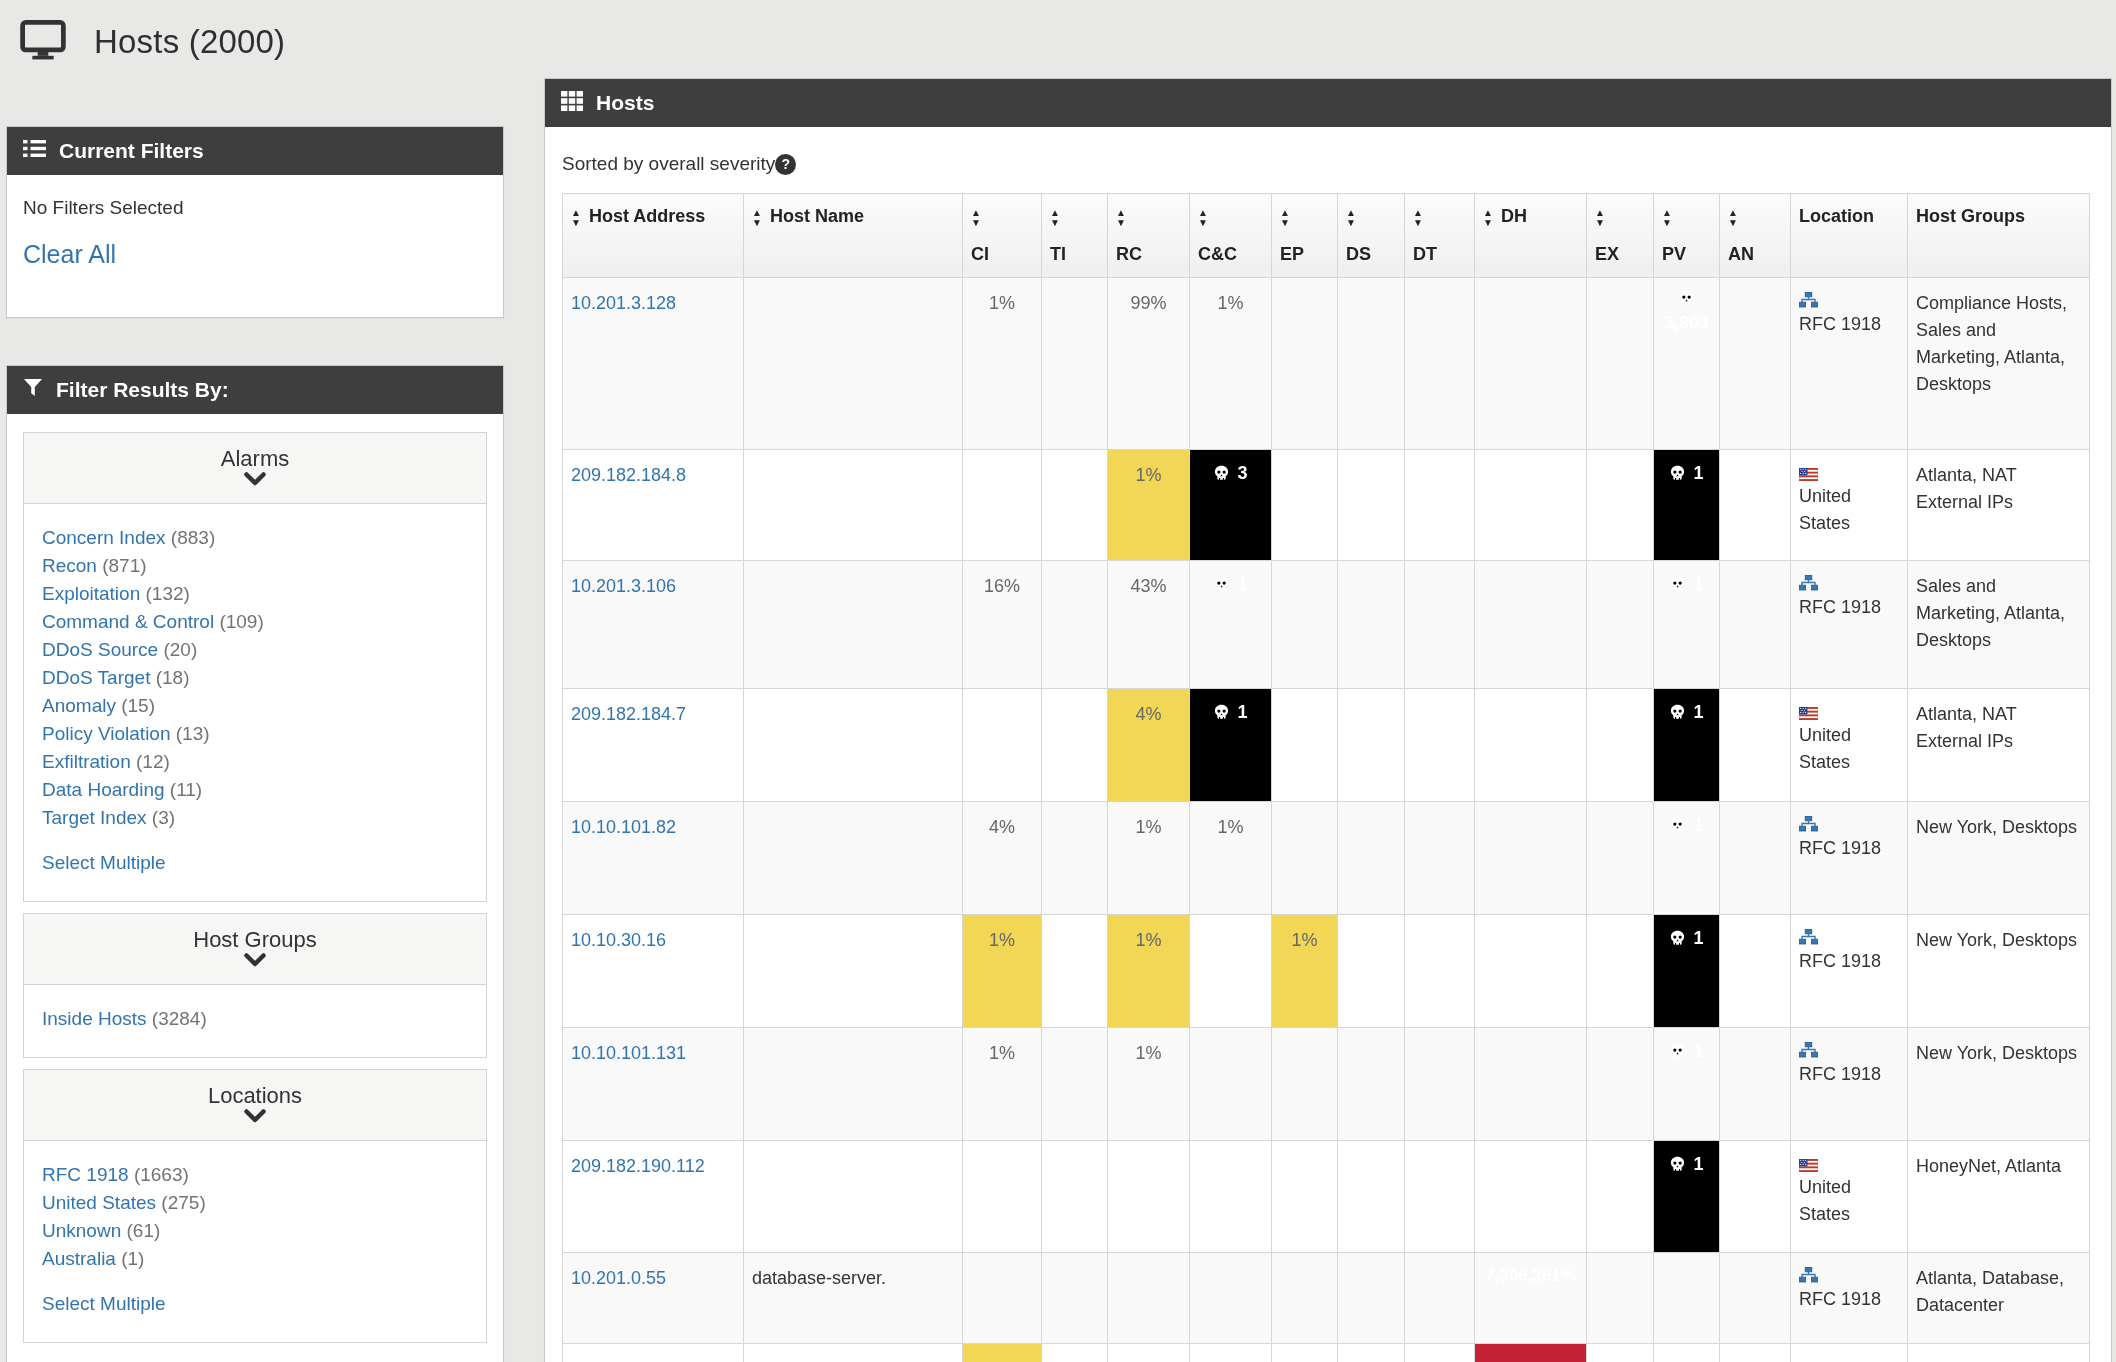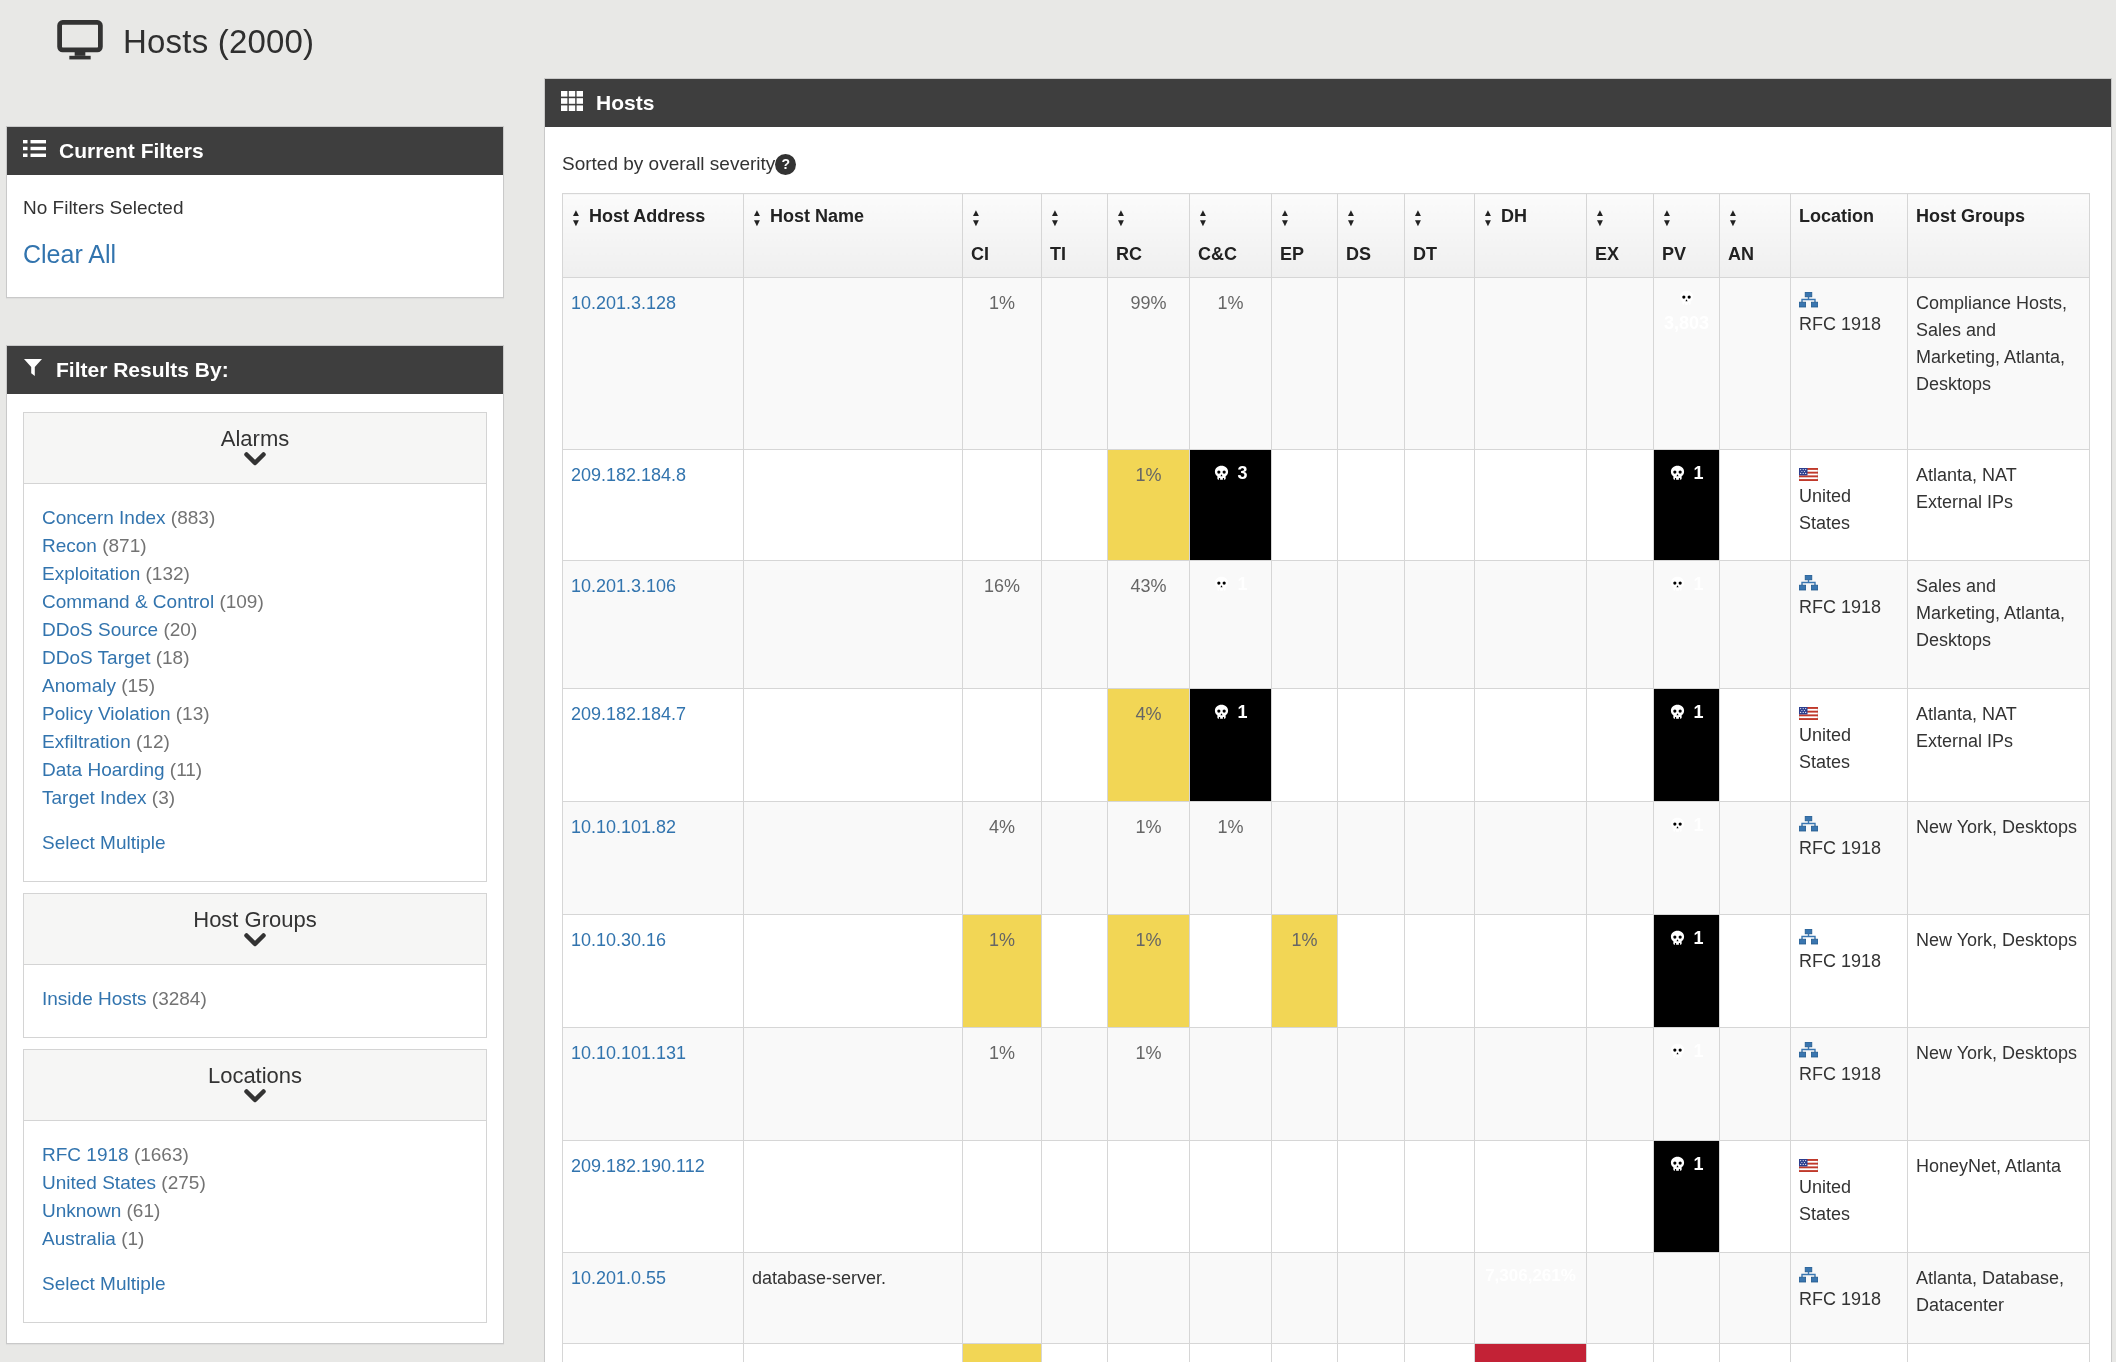--- a/index.html
+++ b/index.html
@@ -6,36 +6,36 @@
   html,body { margin:0; padding:0; }
   body {
     width:2116px; height:1362px; overflow:hidden;
     background:#e8e8e6;
     font-family:"Liberation Sans","DejaVu Sans",sans-serif;
     color:#333;
   }
   a { color:#3274ae; text-decoration:none; cursor:pointer; }
 
   
-  .page-header{ height:70px; display:flex; align-items:center; gap:20px; padding:14px 0 0 20px;margin-left:37px; }
+  .page-header{ height:70px; display:flex; align-items:center; gap:28px; padding:14px 0 0 20px; }
   .page-title{ font-size:33px; font-weight:400; color:#2f2f2f; margin:0; letter-spacing:.2px; }
 
   
   .layout{ display:flex; align-items:flex-start; padding:0 4px 0 6px; gap:40px; margin-top:8px; }
   .left-col{ width:498px; flex:none; display:flex; flex-direction:column; gap:47px;margin-top:48px; }
   .right-col{ flex:1; min-width:0; }
 
   
   .panel{ background:#fff; border:1px solid #c9c9c9; box-shadow:0 1px 1px rgba(0,0,0,.04); }
   .panel-head{
     background:#3e3e3e; color:#fff; height:48px;
     display:flex; align-items:center; gap:13px; padding:0 16px;
     font-size:21px; font-weight:bold;
   }
-  .cf-body{ padding:22px 16px 28px; font-size:19px; }
+  .cf-body{ padding:22px 16px 48px; font-size:19px; }
   .cf-empty{ color:#333; }
   .cf-clear{ display:inline-block; margin-top:21px; font-size:25px; }
 
   .fr-body{ padding:18px 16px 20px; }
   .fsection{ border:1px solid #d4d4d4; margin-bottom:11px; background:#fff; }
   .fsection:last-child{ margin-bottom:0; }
   .fsection-head{
     background:#f6f6f5; border-bottom:1px solid #d4d4d4;
     padding:13px 18px; display:flex; justify-content:space-between; align-items:center;
     cursor:pointer;

